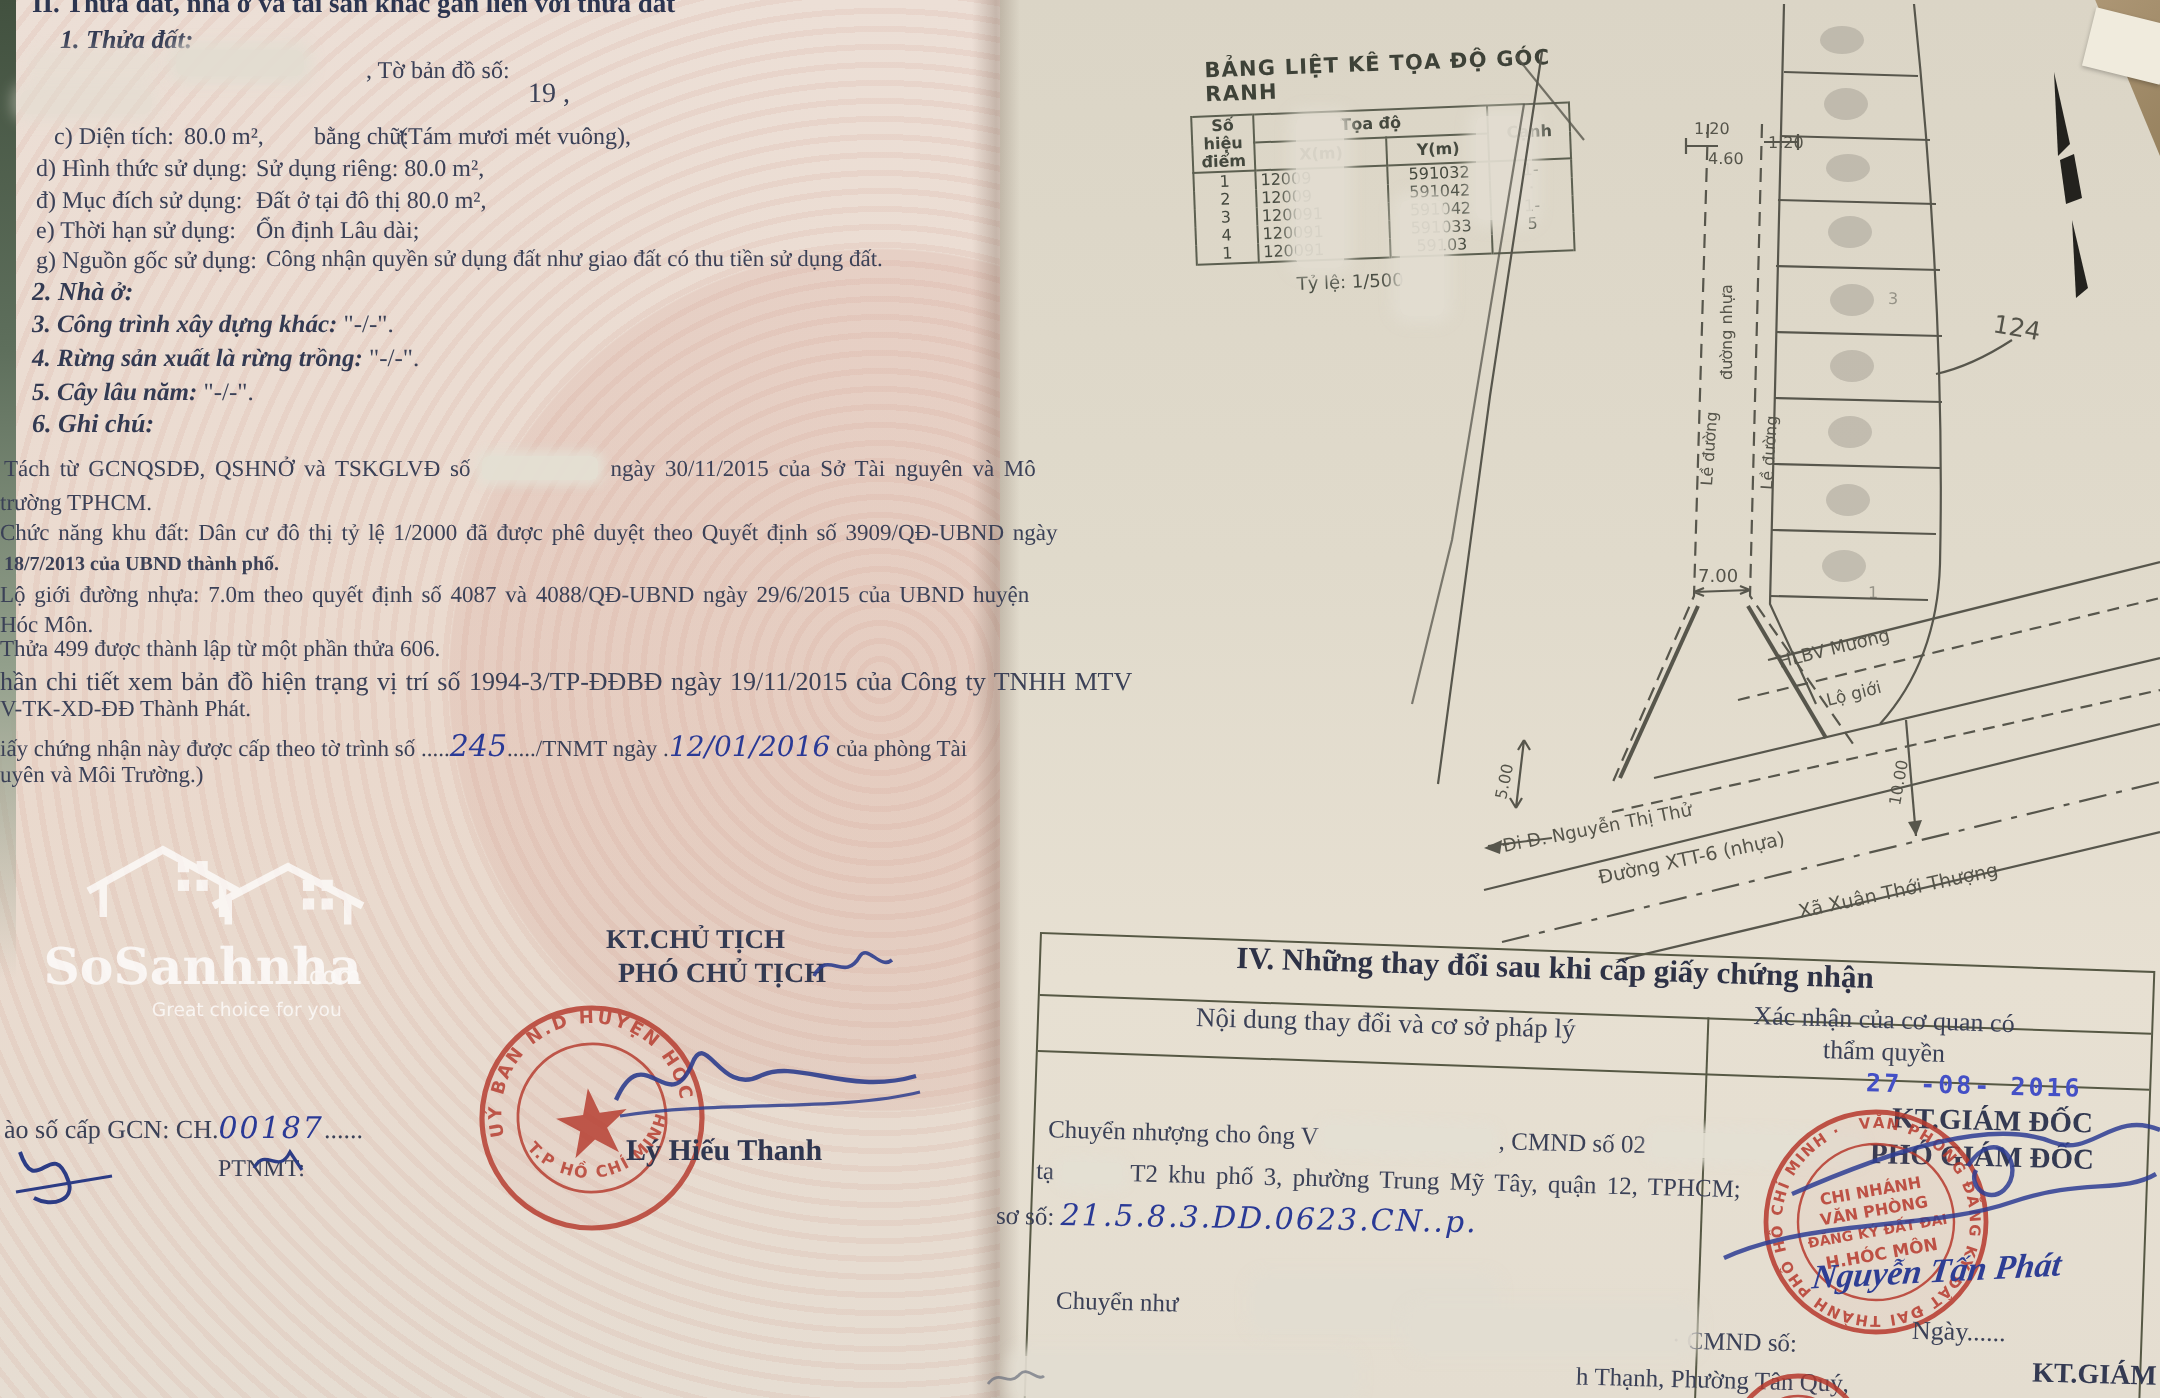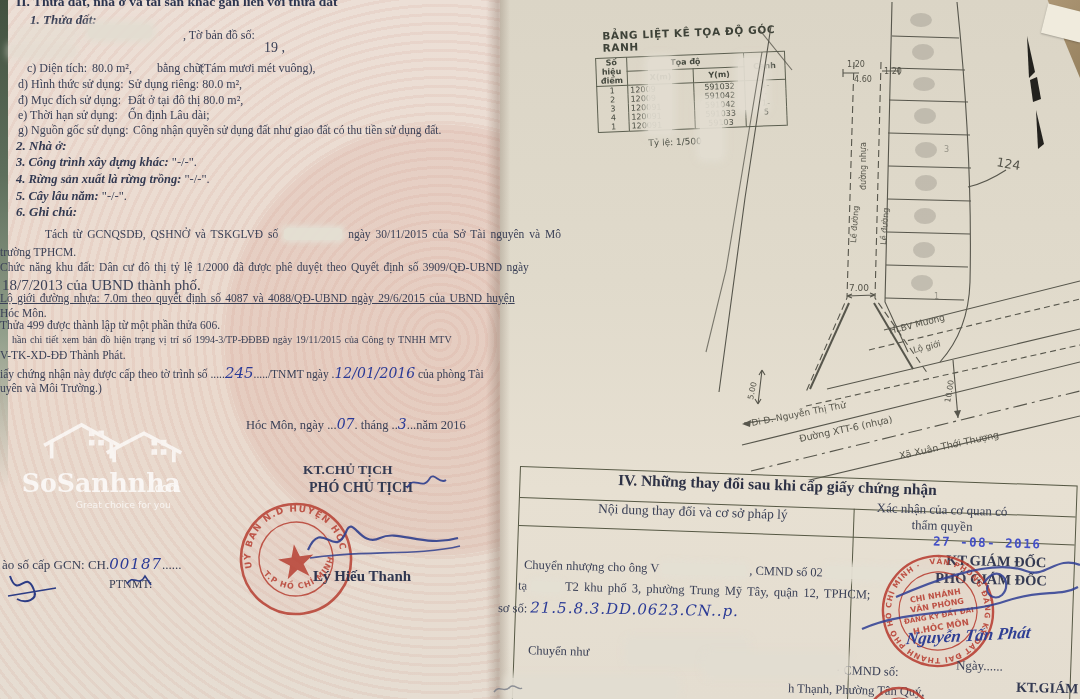--- a/index.html
+++ b/index.html
@@ -90,33 +90,32 @@
 
   <div class="t" style="left:18px;top:124px;font-size:12px;">g) Nguồn gốc sử dụng:</div>
   <div class="t" style="left:133px;top:124px;font-size:11.5px;">Công nhận quyền sử dụng đất như giao đất có thu tiền sử dụng đất.</div>
 
   <div class="t bi" style="left:16px;top:139px;font-size:13px;">2. Nhà ở:</div>
   <div class="t" style="left:16px;top:155px;font-size:12.5px;"><span class="bi">3. Công trình xây dựng khác:</span>&nbsp;<span>"-/-".</span></div>
   <div class="t" style="left:16px;top:172px;font-size:12.5px;"><span class="bi">4. Rừng sản xuất là rừng trồng:</span>&nbsp;<span>"-/-".</span></div>
   <div class="t" style="left:16px;top:189px;font-size:12.5px;"><span class="bi">5. Cây lâu năm:</span>&nbsp;<span>"-/-".</span></div>
   <div class="t bi" style="left:16px;top:205px;font-size:13px;">6. Ghi chú:</div>
 
-  <div class="t" style="left:2px;top:228px;font-size:11.5px;word-spacing:2px;margin-left:43px;"><span>Tách từ GCNQSDĐ, QSHNỞ và TSKGLVĐ số</span><span class="ri" style="width:58px;height:12px;margin:0 6px;"></span><span>ngày 30/11/2015 của Sở Tài nguyên và Mô</span></div>
+  <div class="t" style="left:2px;top:228px;font-size:11.5px;word-spacing:2px;"><span>Tách từ GCNQSDĐ, QSHNỞ và TSKGLVĐ số</span><span class="ri" style="width:58px;height:12px;margin:0 6px;"></span><span>ngày 30/11/2015 của Sở Tài nguyên và Mô</span></div>
   <div class="t" style="left:0px;top:246px;font-size:11.5px;">trường TPHCM.</div>
   <div class="t" style="left:0px;top:261px;font-size:11.5px;word-spacing:1.5px;">Chức năng khu đất: Dân cư đô thị tỷ lệ 1/2000 đã được phê duyệt theo Quyết định số 3909/QĐ-UBND ngày</div>
-  <div class="t" style="left:2px;top:277px;font-size:15px;">18/7/2013 của UBND thành phố.</div>
-  <div class="t" style="left:0px;top:292px;font-size:11.5px;word-spacing:1.5px;text-decoration:underline;">Lộ giới đường nhựa: 7.0m theo quyết định số 4087 và 4088/QĐ-UBND ngày 29/6/2015 của UBND huyện</div>
+  <div class="t" style="left:2px;top:277px;font-size:10px;font-weight:bold;">18/7/2013 của UBND thành phố.</div>
+  <div class="t" style="left:0px;top:292px;font-size:11.5px;word-spacing:1.5px;">Lộ giới đường nhựa: 7.0m theo quyết định số 4087 và 4088/QĐ-UBND ngày 29/6/2015 của UBND huyện</div>
   <div class="t" style="left:0px;top:307px;font-size:11.5px;">Hóc Môn.</div>
   <div class="t" style="left:0px;top:319px;font-size:11.5px;">Thửa 499 được thành lập từ một phần thửa 606.</div>
-  <div class="t" style="left:0px;top:334px;font-size:10px;word-spacing:1px;margin-left:12px;">hần chi tiết xem bản đồ hiện trạng vị trí số 1994-3/TP-ĐĐBĐ ngày 19/11/2015 của Công ty TNHH MTV</div>
+  <div class="t" style="left:0px;top:334px;font-size:13px;word-spacing:1px;">hần chi tiết xem bản đồ hiện trạng vị trí số 1994-3/TP-ĐĐBĐ ngày 19/11/2015 của Công ty TNHH MTV</div>
   <div class="t" style="left:0px;top:349px;font-size:11.5px;">V-TK-XD-ĐĐ Thành Phát.</div>
   <div class="t" style="left:0px;top:365px;font-size:11.5px;"><span>iấy chứng nhận này được cấp theo tờ trình số .....</span><span class="hand" style="font-size:15px;">245</span><span>...../TNMT ngày .</span><span class="hand" style="font-size:14px;">12/01/2016</span>&nbsp;<span>của phòng Tài</span></div>
   <div class="t" style="left:0px;top:382px;font-size:11.5px;">uyên và Môi Trường.)</div>
 
-  <div class="t" style="left:246px;top:416px;font-size:12.5px;"><span>Hóc Môn, ngày ...</span><span class="hand" style="font-size:14px;">07</span><span>. tháng ..</span><span class="hand" style="font-size:14px;">3</span><span>...năm 2016</span></div>
 
   <div class="t b" style="left:303px;top:462px;font-size:13.5px;color:#333a52;">KT.CHỦ TỊCH</div>
   <div class="t b" style="left:309px;top:480px;font-size:14px;color:#333a52;">PHÓ CHỦ TỊCH</div>
 
   <svg class="svgabs" style="left:237px;top:500px;opacity:.82;transform:rotate(-8deg);" width="118" height="118" viewBox="0 0 118 118">
     <circle cx="59" cy="59" r="55" fill="rgba(205,95,78,0.07)" stroke="#b5392c" stroke-width="2.6"></circle>
     <circle cx="59" cy="59" r="37" fill="none" stroke="#b5392c" stroke-width="1.4"></circle>
     <path id="sealTopArc" d="M15,66 A45,45 0 1 1 103,66" fill="none"></path>
     <text font-family="DejaVu Sans, sans-serif" font-size="9" font-weight="bold" fill="#b5392c" letter-spacing="1.2"><textPath href="#sealTopArc" xlink:href="#sealTopArc" startOffset="4">UỶ BAN N.D HUYỆN HÓC MÔN</textPath></text>
     <path id="sealBotArc" d="M22,64 A40,40 0 0 0 96,64" fill="none"></path>

